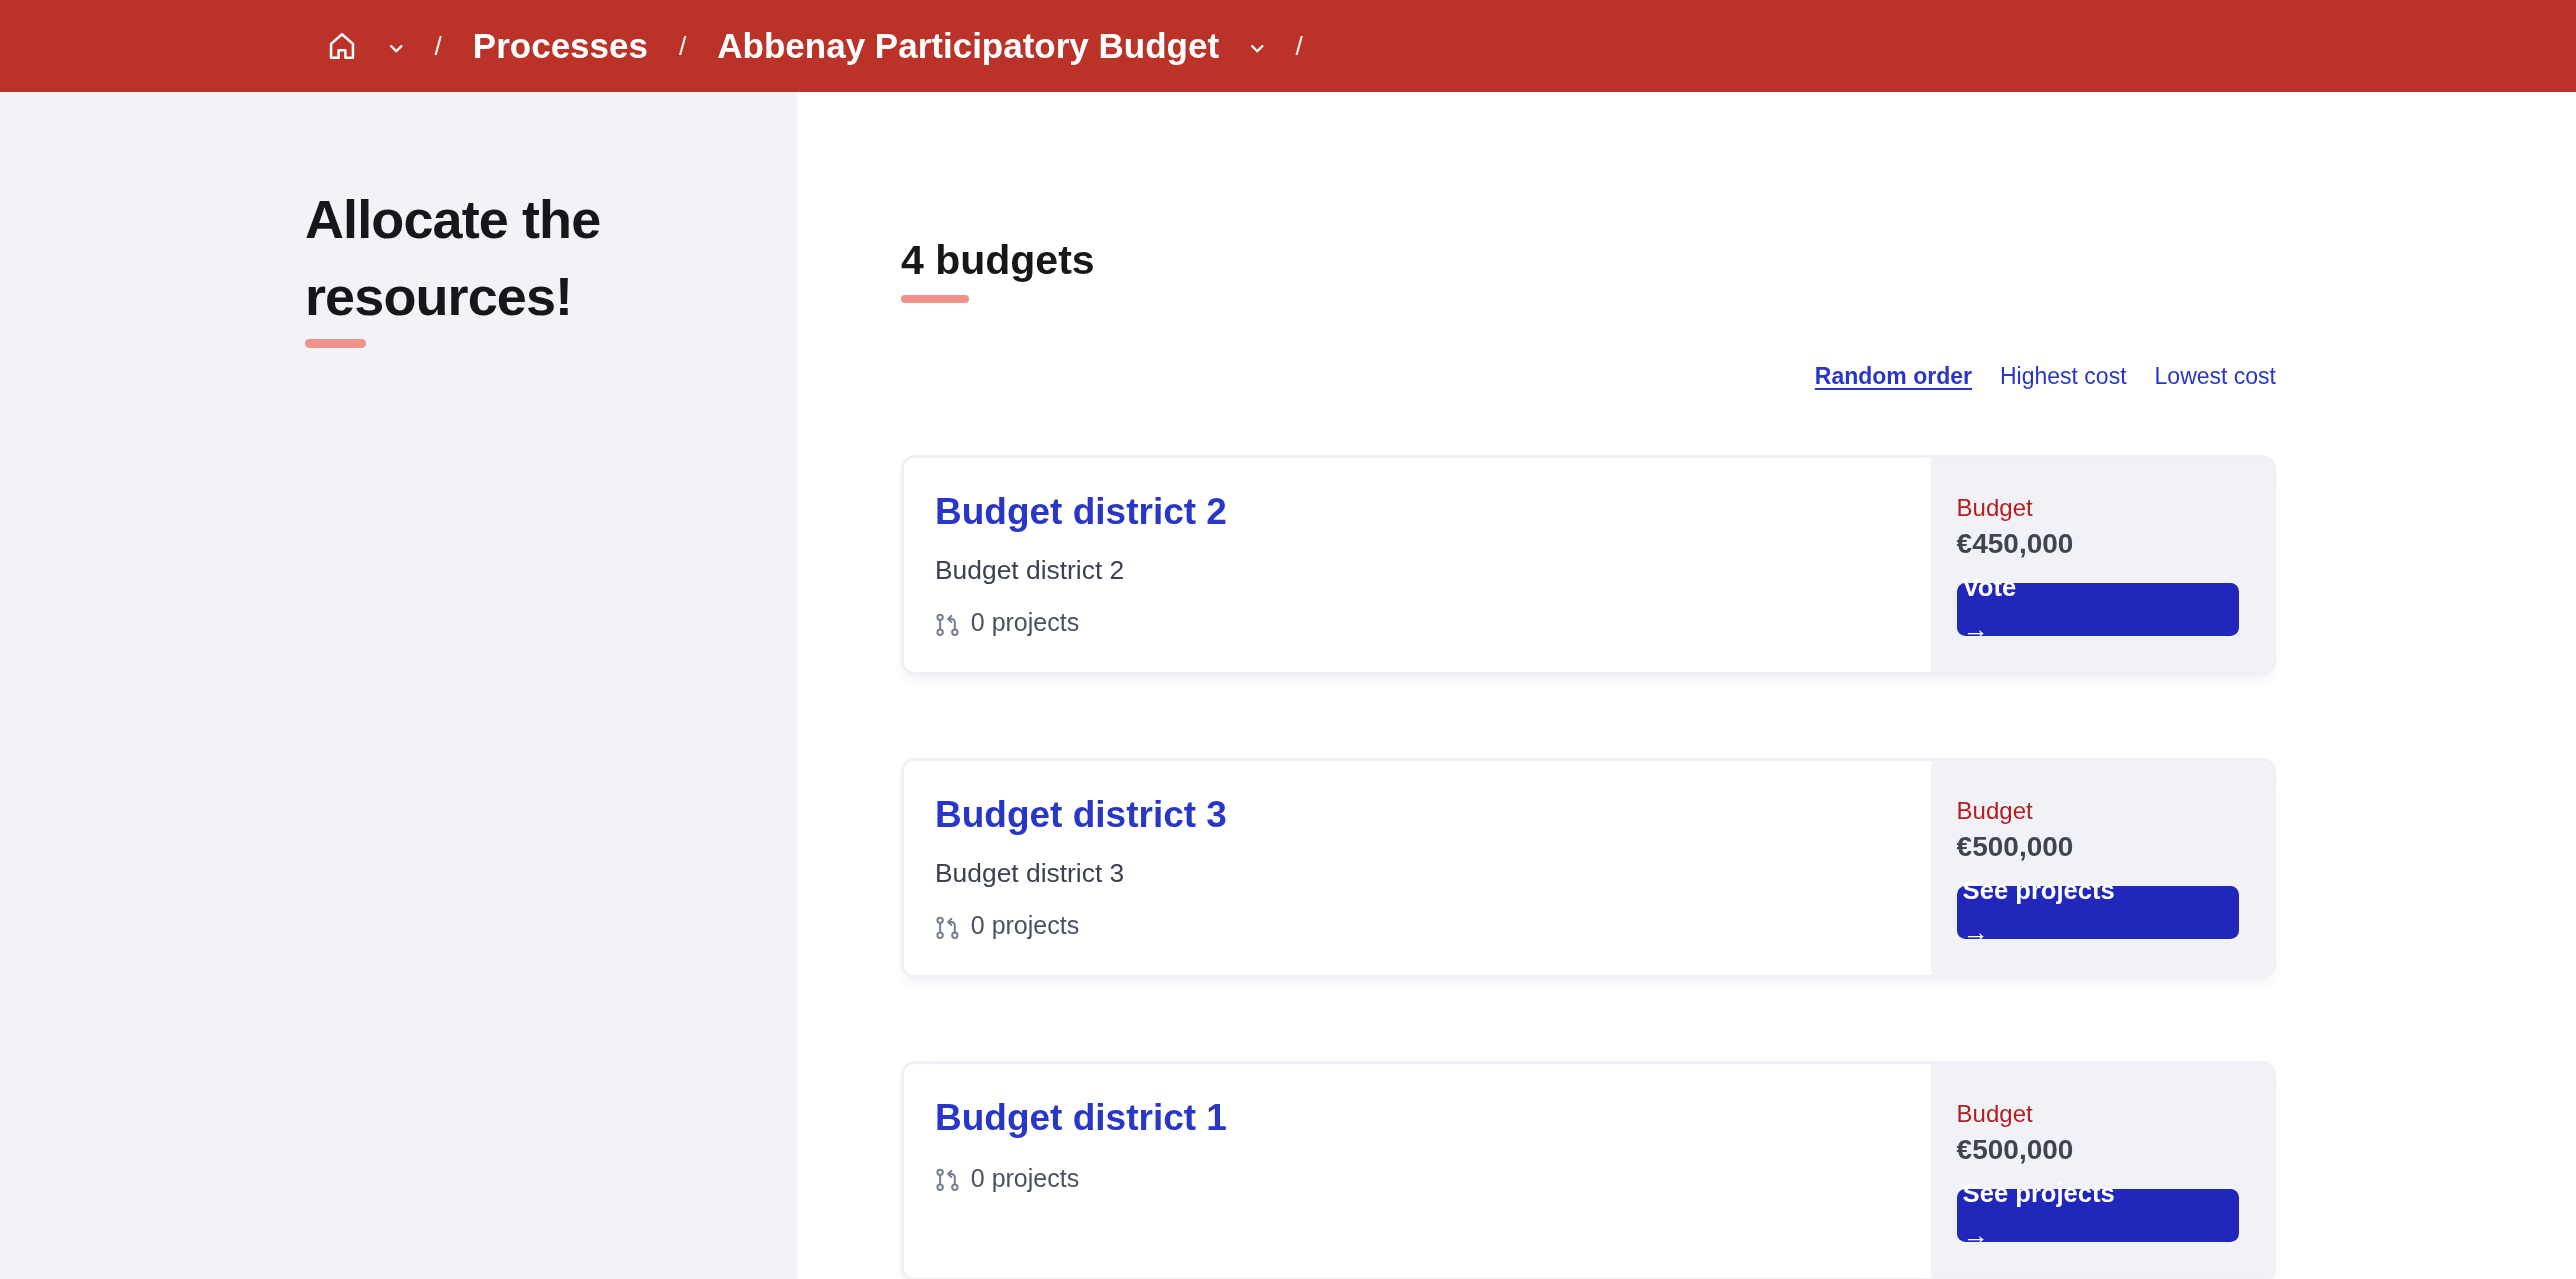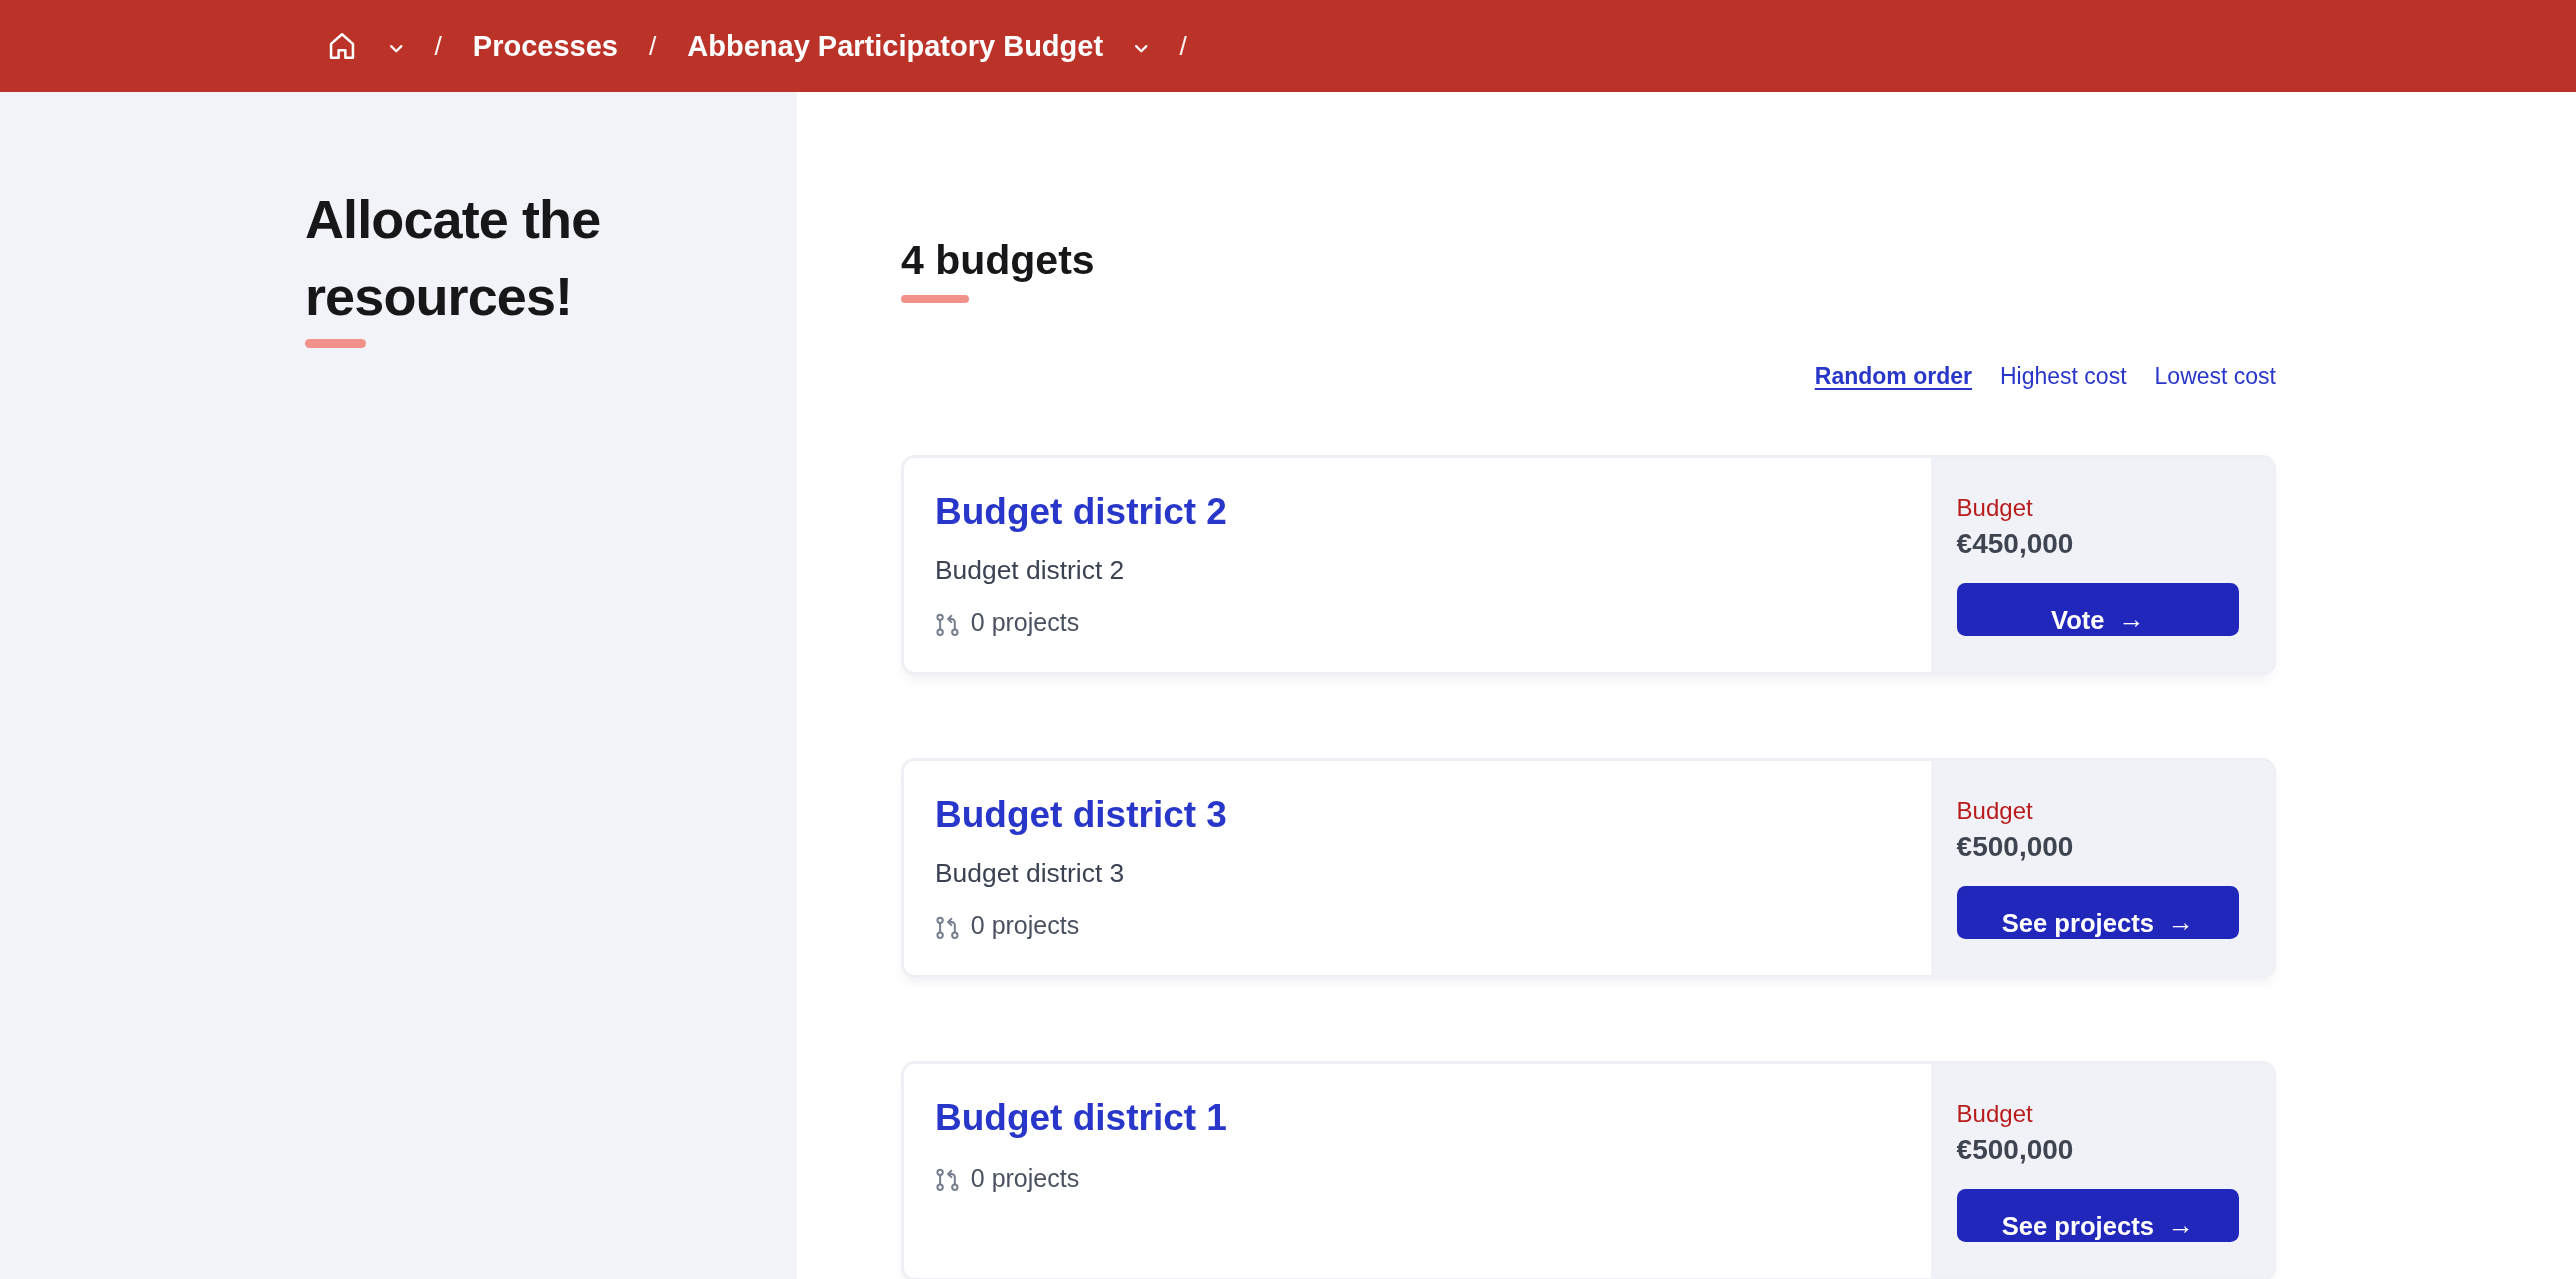--- a/index.html
+++ b/index.html
@@ -21,21 +21,21 @@
     width:2576px;height:1279px;overflow:hidden;background:#fff;
     font-family:"Liberation Sans","DejaVu Sans",sans-serif;
     -webkit-font-smoothing:antialiased;
   }
   
   .topbar{
     height:92px;background:var(--header-bg);
     display:flex;align-items:center;padding-left:326px;gap:31px;
   }
   .topbar a{color:#fff;text-decoration:none;}
-  .crumb{font-size:29px;font-weight:600;color:#fff;white-space:nowrap;}
+  .crumb{font-size:35px;font-weight:600;color:#fff;white-space:nowrap;}
   .sep{font-size:26.4px;font-weight:400;color:#ffffff;opacity:.95;}
   .home-link{display:flex;align-items:center;}
   .chev{display:flex;align-items:center;margin-top:5.1px;cursor:pointer;}
   
   .split{display:flex;height:1231px;}
   .sidebar{
     width:797px;flex:none;background:var(--sidebar-bg);
     padding:89px 0 0 305px;
   }
   .sidebar h1{
@@ -66,22 +66,23 @@
   .card-meta{margin-top:22px;display:flex;align-items:flex-end;gap:10.2px;font-size:25px;color:#4a5160;}
   .card-aside{
     width:342px;flex:none;background:var(--panel-bg);
     border-radius:0 10.2px 10.2px 0;padding:36px 34px 0 25.6px;
   }
   .budget-label{font-size:24px;color:#b91c1c;line-height:1.15;}
   .budget-amount{margin-top:5.1px;font-size:28px;font-weight:700;color:var(--slate);line-height:1.2;}
   .action-btn{
     margin-top:22px;width:100%;height:53px;border:none;border-radius:8.5px;
     background:var(--button);color:#fff;font-size:25.6px;font-weight:700;
-    font-family:inherit;display:flex;align-items:flex-end;justify-content:center;gap:13.6px;
+    font-family:inherit;display:flex;align-items:flex-start;justify-content:center;gap:13.6px;
     cursor:pointer;
+    flex-direction:column;
   }
   .action-btn .arrow{font-weight:400;font-size:26.4px;margin-top:-1.7px;}
   svg{display:block;}
 </style>
 </head>
 <body>
 
 <header class="topbar">
   <a href="#" class="home-link">
     <span>

